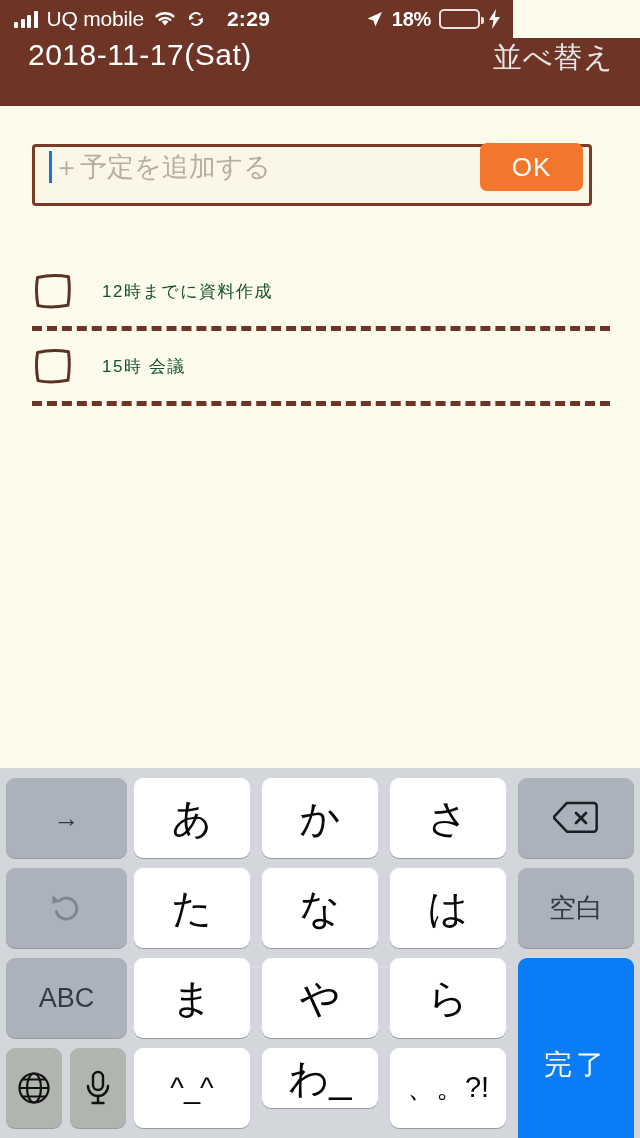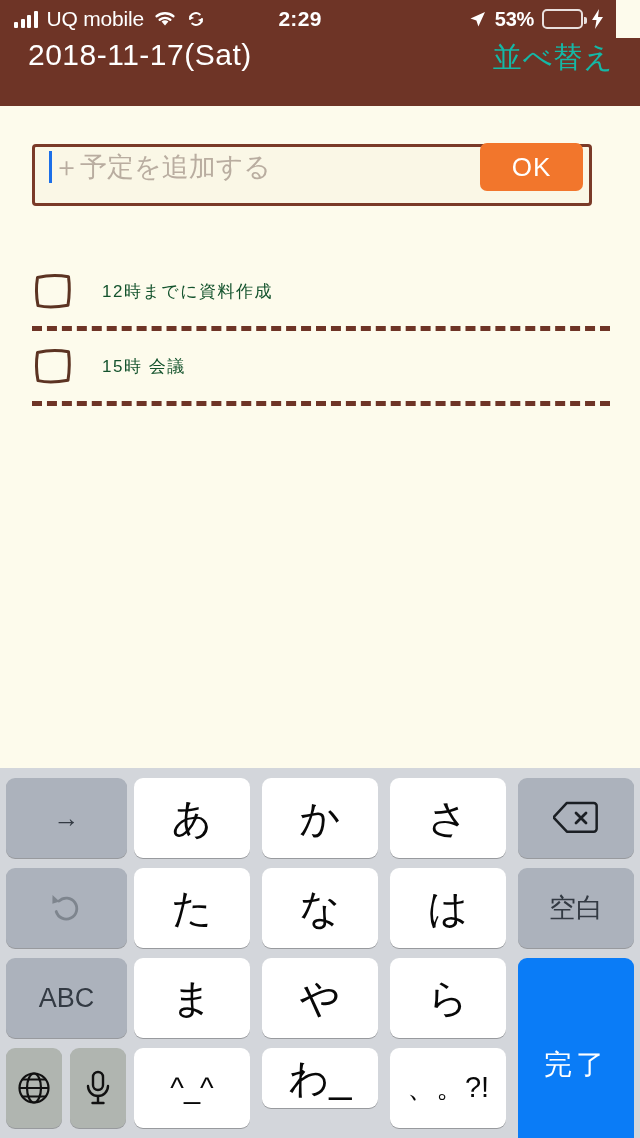--- a/index.html
+++ b/index.html
@@ -15,21 +15,21 @@
     position: relative;
     width: 640px;
     height: 1138px;
     background: #FDFBEC;
   }
 
   
   .status-bar {
     position: absolute;
     top: 0; left: 0;
-    width: 616px;
+    width: 513px;
     height: 38px;
     background: #6E3426;
     display: flex;
     align-items: center;
     padding: 0 14px;
     color: #FFFFFF;
   }
   .status-left {
     display: flex;
     align-items: center;
@@ -104,21 +104,21 @@
     display: flex;
     justify-content: space-between;
     padding: 0 26px 0 28px;
   }
   .header-date {
     color: #FFFFFF;
     font-size: 30px;
     letter-spacing: 0.5px;
   }
   .header-sort {
-    color: #14b8a6;
+    color: #e5e5e5;
     font-size: 29px;
     letter-spacing: 1px;
   }
 
   
   .input-wrap {
     position: absolute;
     top: 144px;
     left: 32px;
     width: 560px;
@@ -271,21 +271,21 @@
     </div>
 
     <div class="status-center">2:29</div>
 
     <div class="status-right">
       <span>
         <svg class="kb-icon" width="19" height="19" viewBox="0 0 19 19">
           <path d="M17 2 L2.5 8.6 L8.4 10.6 L10.4 16.5 Z" fill="#fff"></path>
         </svg>
       </span>
-      <span class="battery-pct">53%</span>
+      <span class="battery-pct">18%</span>
       <span class="battery-shell">
         <span class="battery-fill"></span>
       </span>
       <span>
         <svg class="kb-icon" width="13" height="20" viewBox="0 0 13 20">
           <path d="M8 0 L1 11 L5.5 11 L4 20 L12 8 L7 8 Z" fill="#fff"></path>
         </svg>
       </span>
     </div>
   </div>

